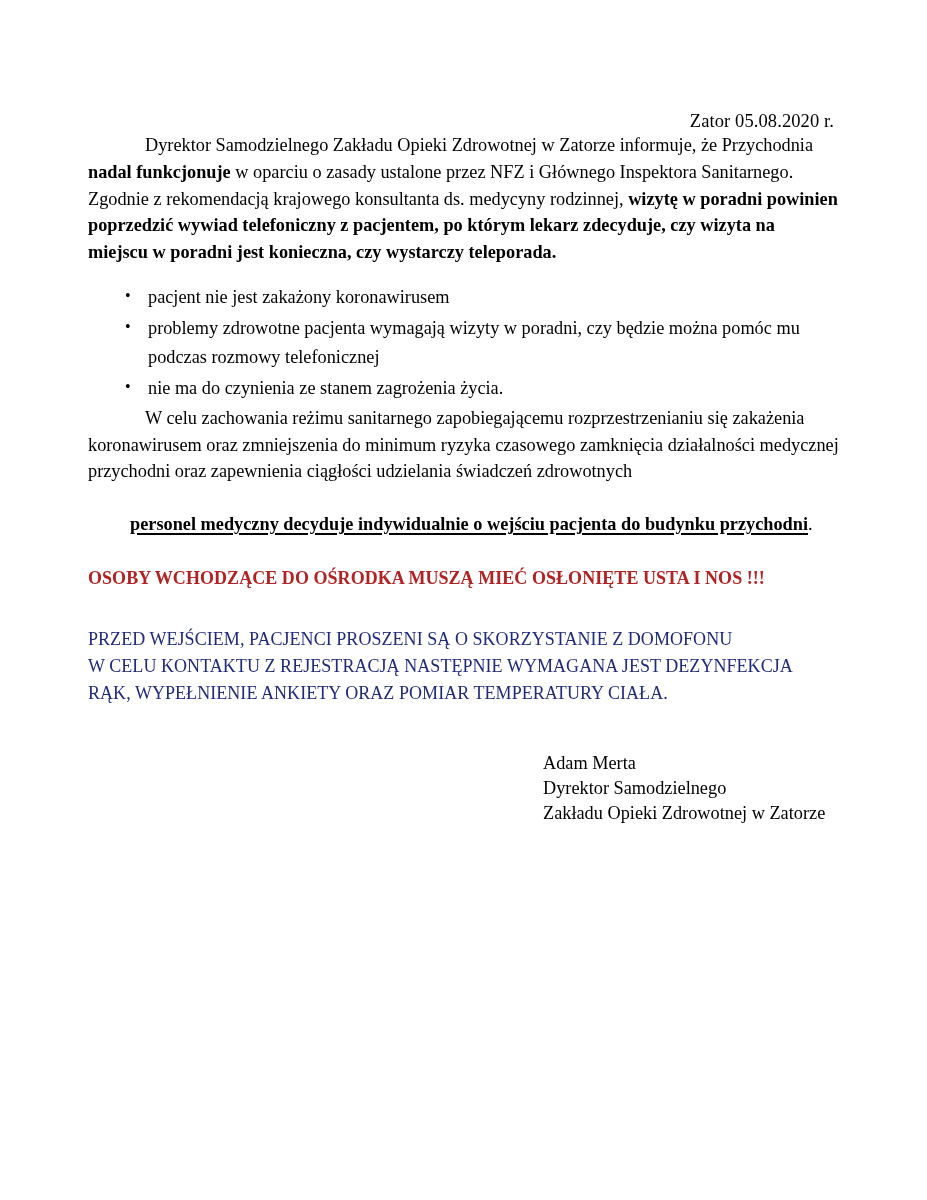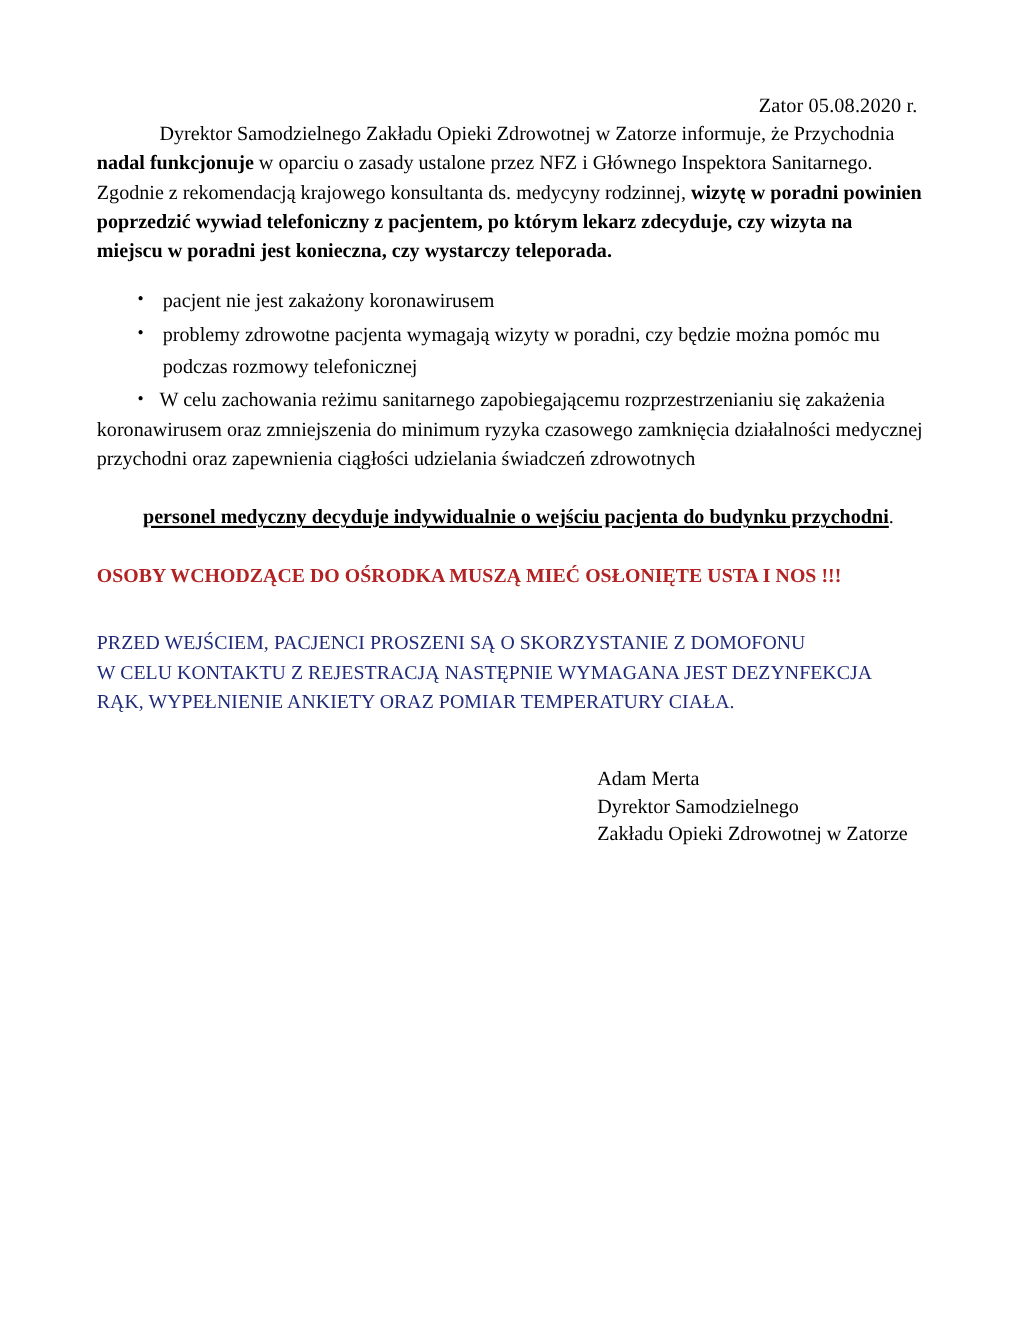--- a/index.html
+++ b/index.html
@@ -23,20 +23,21 @@
     padding: 0 88px;
     background: #ffffff;
   }
   .date-line {
     text-align: right;
     font-size: 18.5px;
     line-height: 1.2;
     padding-top: 86px;
     padding-right: 5px;
     letter-spacing: 0.1px;
+    margin-top: 24px;
   }
   .doc-title {
     text-align: center;
     font-size: 20.5px;
     font-weight: bold;
     margin-top: 22px;
     letter-spacing: 0.05px;
     white-space: pre;
   }
   .doc-title u {
@@ -131,21 +132,21 @@
 
   <div class="date-line">Zator 05.08.2020 r.</div>
 
 
   <p class="body-para para-intro"><span>Dyrektor Samodzielnego Zakładu Opieki Zdrowotnej w Zatorze informuje, że Przychodnia </span><span class="b">nadal funkcjonuje</span><span> w oparciu o zasady ustalone przez NFZ i Głównego Inspektora Sanitarnego. Zgodnie z rekomendacją krajowego konsultanta ds. medycyny rodzinnej, </span><span class="b">wizytę w poradni powinien poprzedzić wywiad telefoniczny z pacjentem, po którym lekarz zdecyduje, czy wizyta na miejscu w poradni jest konieczna, czy wystarczy teleporada.</span></p>
 
 
   <ul class="checklist">
     <li><span class="bullet">•</span><span>pacjent nie jest zakażony koronawirusem</span></li>
     <li><span class="bullet">•</span><span>problemy zdrowotne pacjenta wymagają wizyty w poradni, czy będzie można pomóc mu podczas rozmowy telefonicznej</span></li>
-    <li><span class="bullet">•</span></li>
+    <li><span class="bullet">•</span><span>nie ma do czynienia ze stanem zagrożenia życia.</span></li>
   </ul>
 
   <p class="body-para para-regime">W celu zachowania reżimu sanitarnego zapobiegającemu rozprzestrzenianiu się zakażenia koronawirusem oraz zmniejszenia do minimum ryzyka czasowego zamknięcia działalności medycznej przychodni oraz zapewnienia ciągłości udzielania świadczeń zdrowotnych</p>
 
   <p class="line-personnel"><u>personel medyczny decyduje indywidualnie o wejściu pacjenta do budynku przychodni</u><span class="tail">.</span></p>
 
   <p class="warn-red" style="color: rgb(178, 34, 34);">OSOBY WCHODZĄCE DO OŚRODKA MUSZĄ MIEĆ OSŁONIĘTE USTA I NOS !!!</p>
 
   <p class="warn-blue" style="color: rgb(31, 42, 122);">PRZED WEJŚCIEM, PACJENCI PROSZENI SĄ O SKORZYSTANIE Z DOMOFONU
 W CELU KONTAKTU Z REJESTRACJĄ NASTĘPNIE WYMAGANA JEST DEZYNFEKCJA

